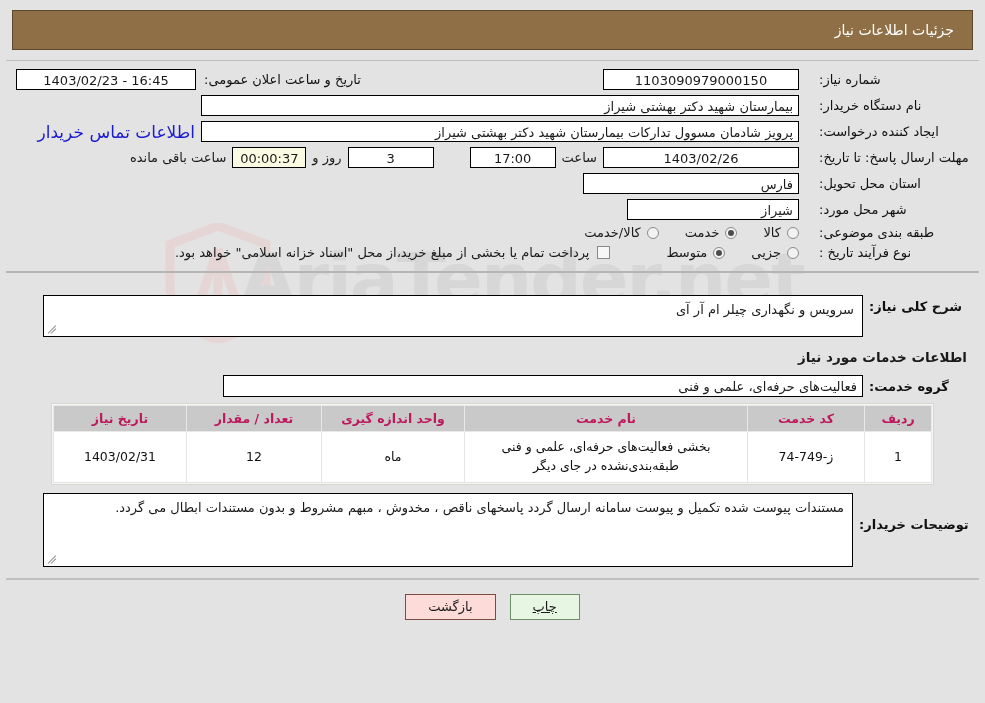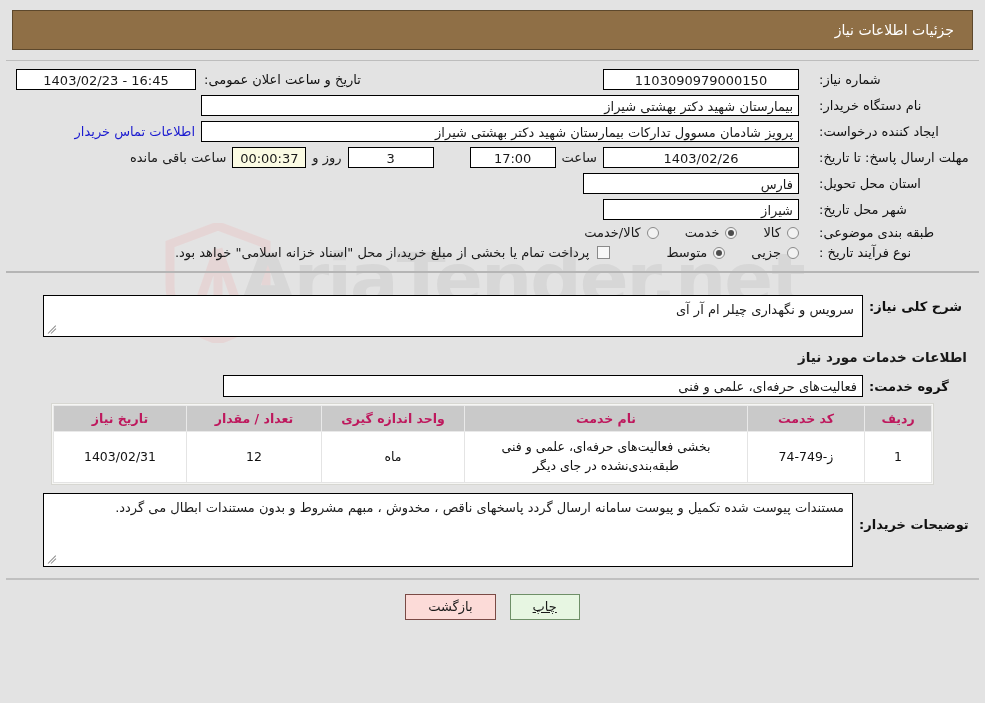--- a/index.html
+++ b/index.html
@@ -113,21 +113,21 @@
     padding: 0 6px;
     white-space: nowrap;
     font-size: 13px;
   }
 
   .link {
     color: #1a1ad0;
     cursor: pointer;
     white-space: nowrap;
     padding: 0 6px;
-    font-size: 13px;
+    font-size: 17px;
   }
 
   
   .radio-group { display: flex; align-items: center; }
   .radio-item {
     display: flex;
     align-items: center;
     margin-left: 26px;
     white-space: nowrap;
   }
@@ -307,22 +307,22 @@
     <div class="fld yellow" style="width:74px">00:00:37</div>
     <div class="small-lbl">ساعت باقی مانده</div>
   </div>
 
   <div class="row">
     <div class="lbl w150">استان محل تحویل:</div>
     <div class="fld right" style="width:216px">فارس</div>
   </div>
 
   <div class="row">
-    <div class="lbl w150">شهر محل تاریخ:</div>
-    <div class="fld right" style="width:196px">شیراز</div>
+    <div class="lbl w150">شهر محل مورد:</div>
+    <div class="fld right" style="width:172px">شیراز</div>
   </div>
 
   <div class="row">
     <div class="lbl w150">طبقه بندی موضوعی:</div>
     <div class="radio-group">
       <div class="radio-item">
         <span class="radio"></span>
         <span>کالا</span>
       </div>
       <div class="radio-item">

